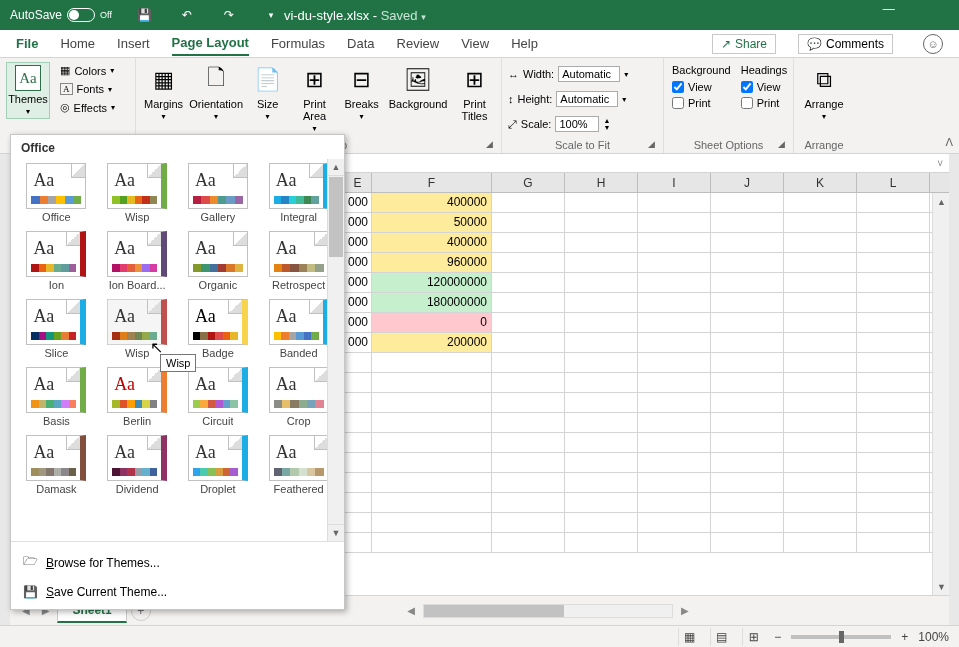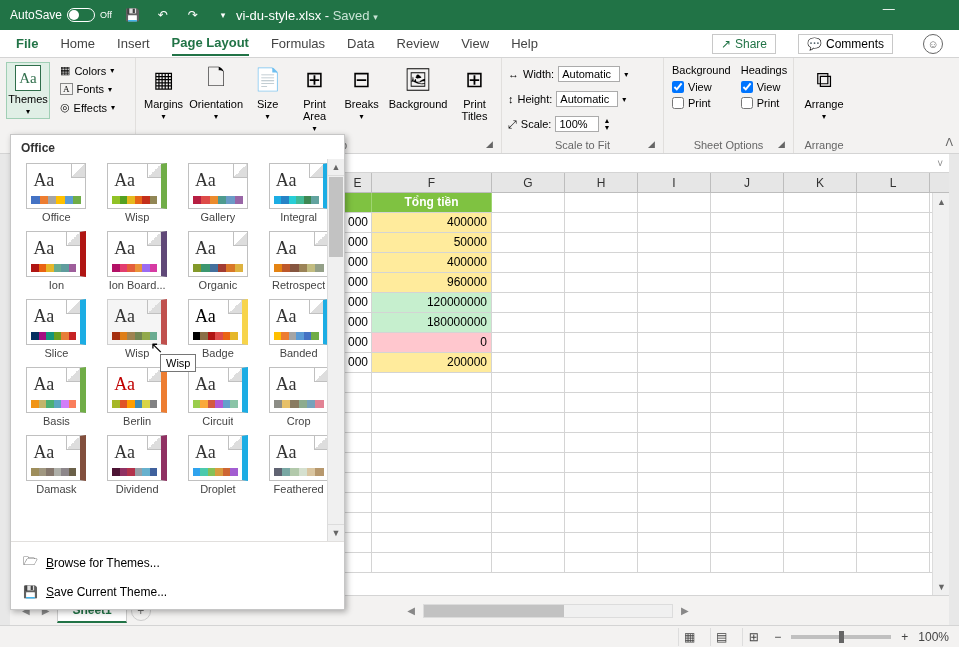--- a/index.html
+++ b/index.html
@@ -1,19 +1,19 @@
 <!DOCTYPE html>
 <html><head>
 <meta charset="utf-8">
 <style>
 * { margin: 0; padding: 0; box-sizing: border-box; font-family: 'Segoe UI', Tahoma, sans-serif; }
 body { background: #e8e8e8; width: 959px; height: 647px; overflow: hidden; user-select: none; }
 
 .titlebar { height: 30px; background: #217346; color: #fff; display: flex; align-items: center; padding: 0 6px; font-size: 12px; }
-.titlebar .left { display: flex; align-items: center; gap: 4px; }
+.titlebar .left { display: flex; align-items: center; gap: 16px; }
 .titlebar .autosave { display: flex; align-items: center; gap: 5px; padding: 1px 4px; }
 .titlebar .toggle { width: 28px; height: 14px; border: 1px solid #fff; border-radius: 7px; position: relative; }
 .titlebar .toggle::after { content: ''; position: absolute; left: 1px; top: 1px; width: 10px; height: 10px; border-radius: 50%; background: #fff; }
 .titlebar .qat-btn { width: 26px; height: 26px; display: flex; align-items: center; justify-content: center; cursor: pointer; }
 .titlebar .center { flex: 1; text-align: left; font-size: 13px; }
 .titlebar .saved { color: #c9e4d6; }
 .titlebar .right { display: flex; align-items: center; gap: 6px; flex-direction: column; }
 .titlebar .user { display: flex; align-items: center; gap: 6px; margin-right: 8px; }
 .titlebar .avatar { width: 22px; height: 22px; border-radius: 50%; background: linear-gradient(135deg,#d4a574,#8b6f47); border: 1px solid #fff; }
 .titlebar .winbtn { width: 46px; height: 30px; display: flex; align-items: center; justify-content: center; cursor: pointer; }
@@ -627,30 +627,20 @@
       <div class="col-h F">F</div>
       <div class="col-h G">G</div>
       <div class="col-h H">H</div>
       <div class="col-h I">I</div>
       <div class="col-h J">J</div>
       <div class="col-h K">K</div>
       <div class="col-h L">L</div>
     </div>
   <div class="rows-area" id="rows-area">
       <div class="row">
-        <div class="cell E hdr-cell"></div>
-        <div class="cell F hdr-cell">Tổng tiền</div>
-        <div class="cell G"></div>
-        <div class="cell H"></div>
-        <div class="cell I"></div>
-        <div class="cell J"></div>
-        <div class="cell K"></div>
-        <div class="cell L"></div>
-      </div>
-      <div class="row">
         <div class="cell E" style="background: rgb(255, 255, 255);">000</div>
         <div class="cell F yellow">400000</div>
         <div class="cell G"></div>
         <div class="cell H"></div>
         <div class="cell I"></div>
         <div class="cell J"></div>
         <div class="cell K"></div>
         <div class="cell L"></div>
       </div>
       <div class="row">

